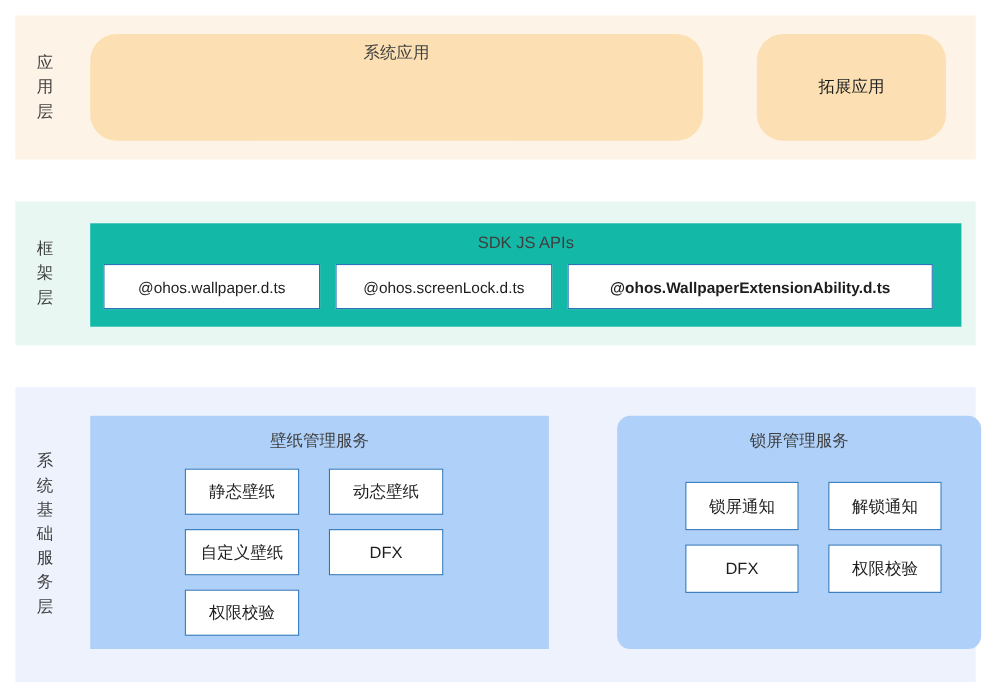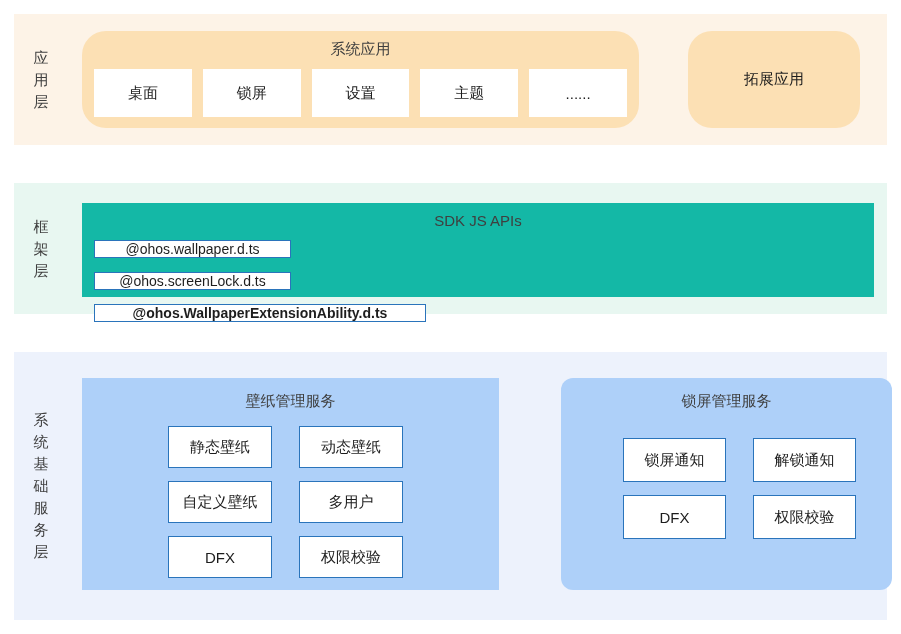--- a/index.html
+++ b/index.html
@@ -131,21 +131,20 @@
     padding-top: 9px;
   }
   .sdk-row {
     position: absolute;
     left: 12px;
     top: 37px;
     width: 768px;
     height: 41px;
     display: flex;
     gap: 14px;
-    flex-direction: column;
   }
   .sdk-row .box { height: 41px; font-size: 14px; }
   .sdk-row .box:nth-child(1) { width: 197px; }
   .sdk-row .box:nth-child(2) { width: 197px; }
   .sdk-row .box:nth-child(3) { width: 332px; font-weight: bold; }
 
   
   .svc-panel {
     top: 26px;
     height: 212px;
@@ -181,27 +180,20 @@
   <div class="layer layer-app">
     <div class="layer-caption">
       <span>应</span>
       <span>用</span>
       <span>层</span>
     </div>
     <div class="layer-body">
 
       <div class="panel panel-orange sysapp-panel">
         <div class="panel-title">系统应用</div>
-        <div class="sysapp-row">
-          <div class="box box-plain">桌面</div>
-          <div class="box box-plain">锁屏</div>
-          <div class="box box-plain">设置</div>
-          <div class="box box-plain">主题</div>
-          <div class="box box-plain">......</div>
-        </div>
       </div>
 
       <div class="panel panel-orange extapp-panel">
         <div class="extapp-label">拓展应用</div>
       </div>
 
     </div>
   </div>
 
   <div class="layer layer-frame">
@@ -235,21 +227,20 @@
       <span>层</span>
     </div>
     <div class="layer-body">
 
       <div class="panel panel-blue svc-panel svc-wallpaper">
         <div class="panel-title">壁纸管理服务</div>
         <div class="svc-grid svc-grid-wallpaper">
           <div class="box box-bordered">静态壁纸</div>
           <div class="box box-bordered">动态壁纸</div>
           <div class="box box-bordered">自定义壁纸</div>
-          <div class="box box-bordered">多用户</div>
           <div class="box box-bordered">DFX</div>
           <div class="box box-bordered">权限校验</div>
         </div>
       </div>
 
       <div class="panel panel-blue svc-panel svc-lock">
         <div class="panel-title">锁屏管理服务</div>
         <div class="svc-grid svc-grid-lock">
           <div class="box box-bordered">锁屏通知</div>
           <div class="box box-bordered">解锁通知</div>

